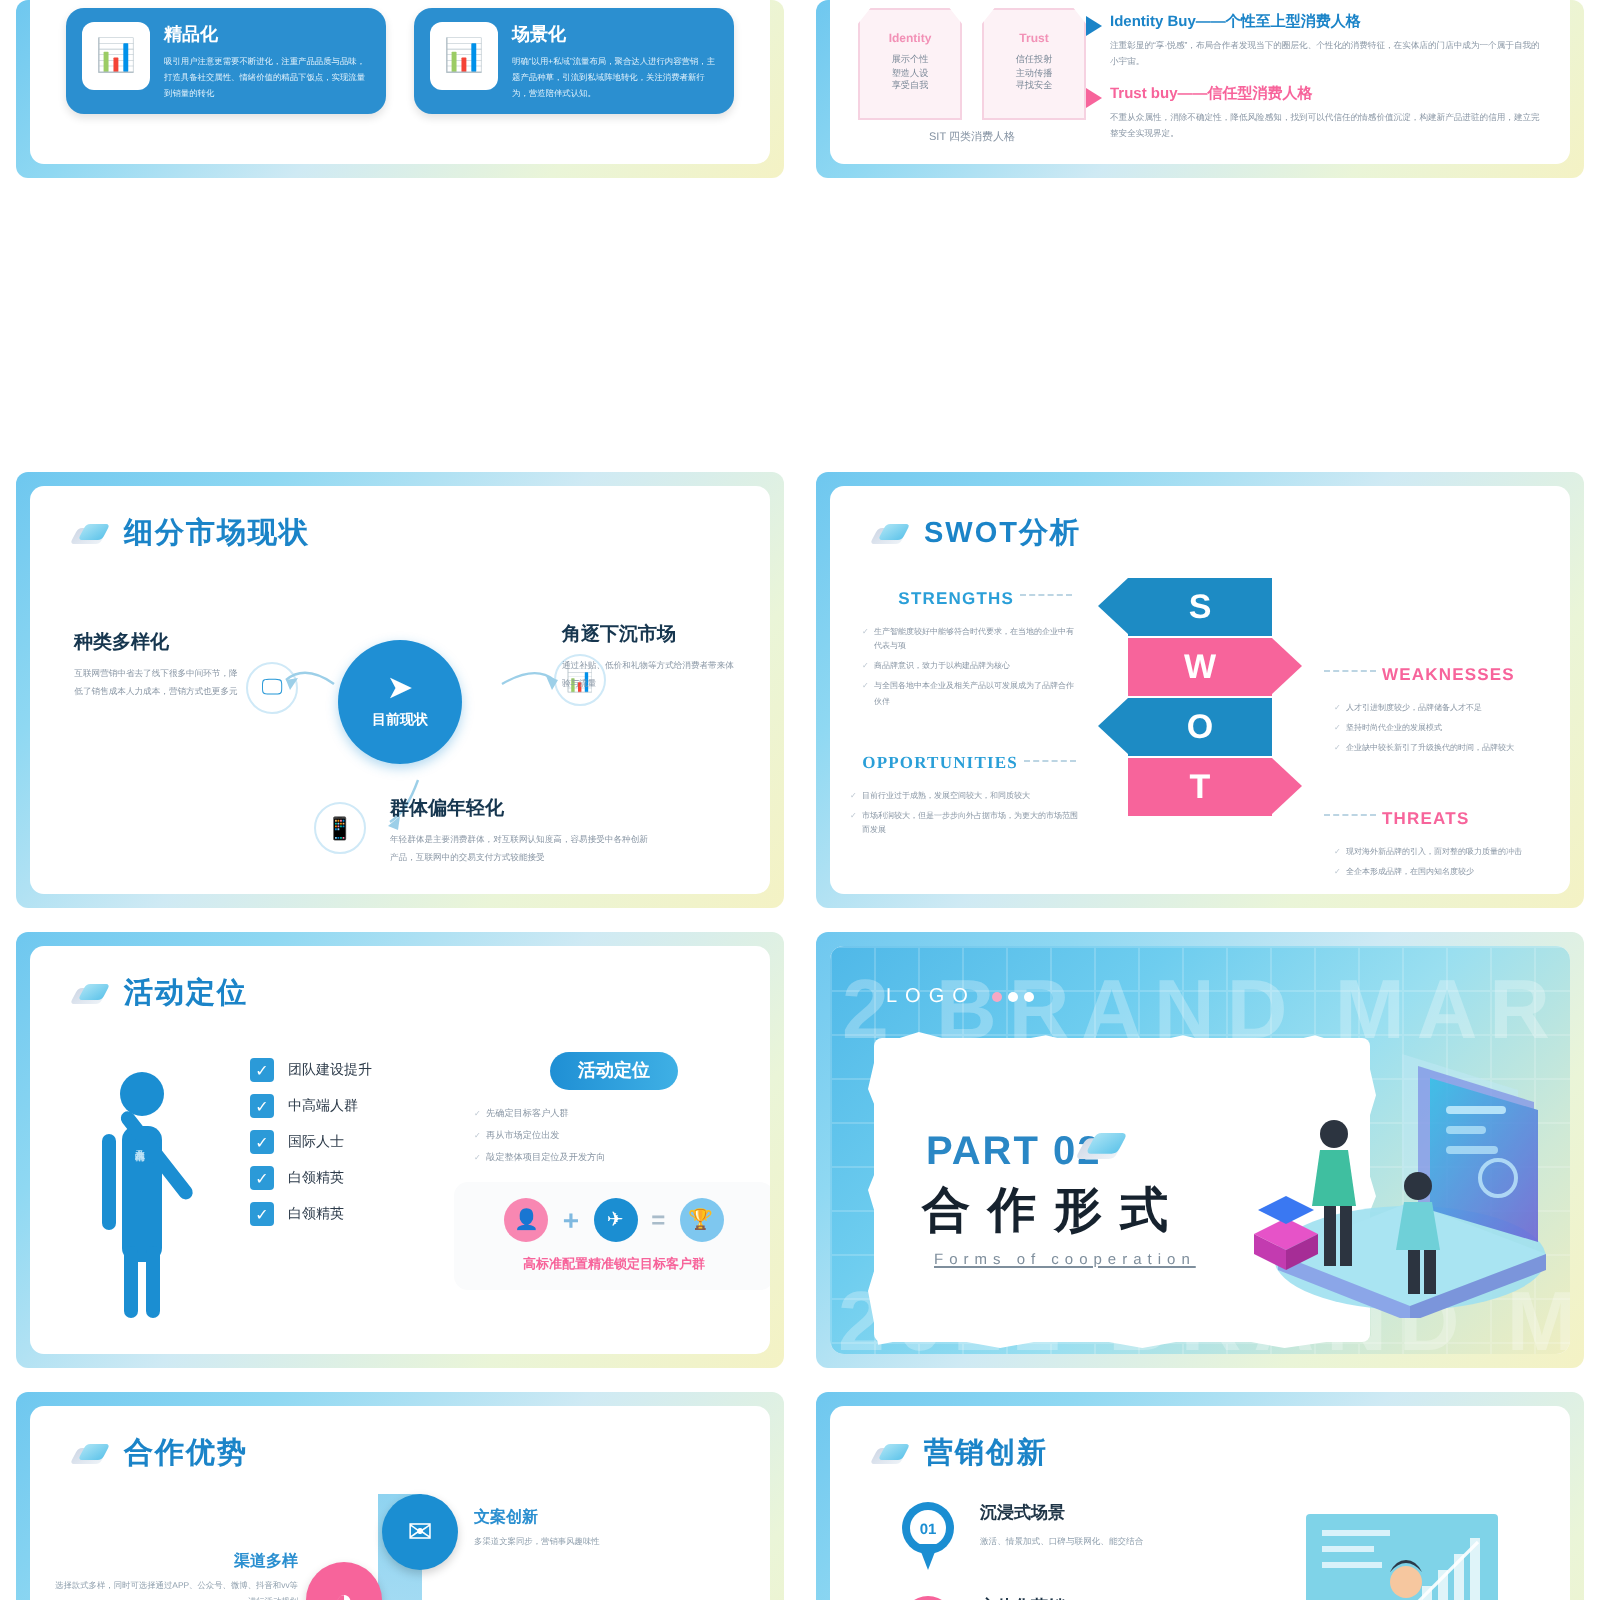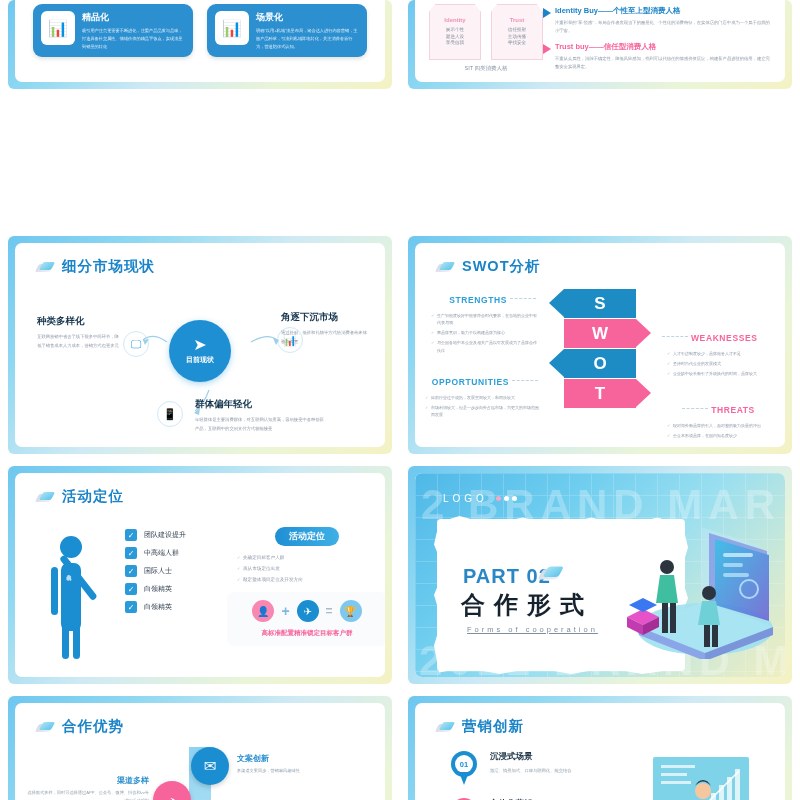--- a/index.html
+++ b/index.html
@@ -292,38 +292,38 @@
         <div style="position:absolute;left:16px;top:46px;width:108px;text-align:left;">
           <div style="text-align:right;"><span class="sw-lab blue">STRENGTHS</span><span class="dash"></span></div>
           <div style="margin-top:5px;">
             <div class="sw-li">生产智能度较好中能够符合时代要求，在当地的企业中有代表与项</div>
             <div class="sw-li">商品牌意识，致力于以构建品牌为核心</div>
             <div class="sw-li">与全国各地中本企业及相关产品以可发展成为了品牌合作伙伴</div>
           </div>
         </div>
 
         <div style="position:absolute;left:10px;top:128px;width:116px;">
-          <div style="text-align:right;"><span class="sw-lab blue">OPPORTUNITIES</span><span class="dash"></span></div>
+          <div style="text-align:right;font-family:Liberation Serif, serif;"><span class="sw-lab blue">OPPORTUNITIES</span><span class="dash"></span></div>
           <div style="margin-top:5px;">
             <div class="sw-li">目前行业过于成熟，发展空间较大，和同质较大</div>
             <div class="sw-li">市场利润较大，但是一步步向外占据市场，为更大的市场范围而发展</div>
           </div>
         </div>
 
         <div style="position:absolute;right:10px;top:84px;width:116px;">
           <div style="text-align:left;"><span class="dash"></span><span class="sw-lab pink">WEAKNESSES</span></div>
           <div style="margin-top:5px;padding-left:8px;">
             <div class="sw-li">人才引进制度较少，品牌储备人才不足</div>
             <div class="sw-li">坚持时尚代企业的发展模式</div>
             <div class="sw-li">企业缺中较长新引了升级换代的时间，品牌较大</div>
           </div>
         </div>
 
         <div style="position:absolute;right:10px;top:156px;width:116px;">
-          <div style="text-align:center;"><span class="dash"></span><span class="sw-lab pink">THREATS</span></div>
+          <div style="text-align:left;"><span class="dash"></span><span class="sw-lab pink">THREATS</span></div>
           <div style="margin-top:5px;padding-left:8px;">
             <div class="sw-li">现对海外新品牌的引入，面对整的吸力质量的冲击</div>
             <div class="sw-li">全企本形成品牌，在国内知名度较少</div>
           </div>
         </div>
       </div>
     </div>
   </div>
 
   <div class="slide-wrap">

